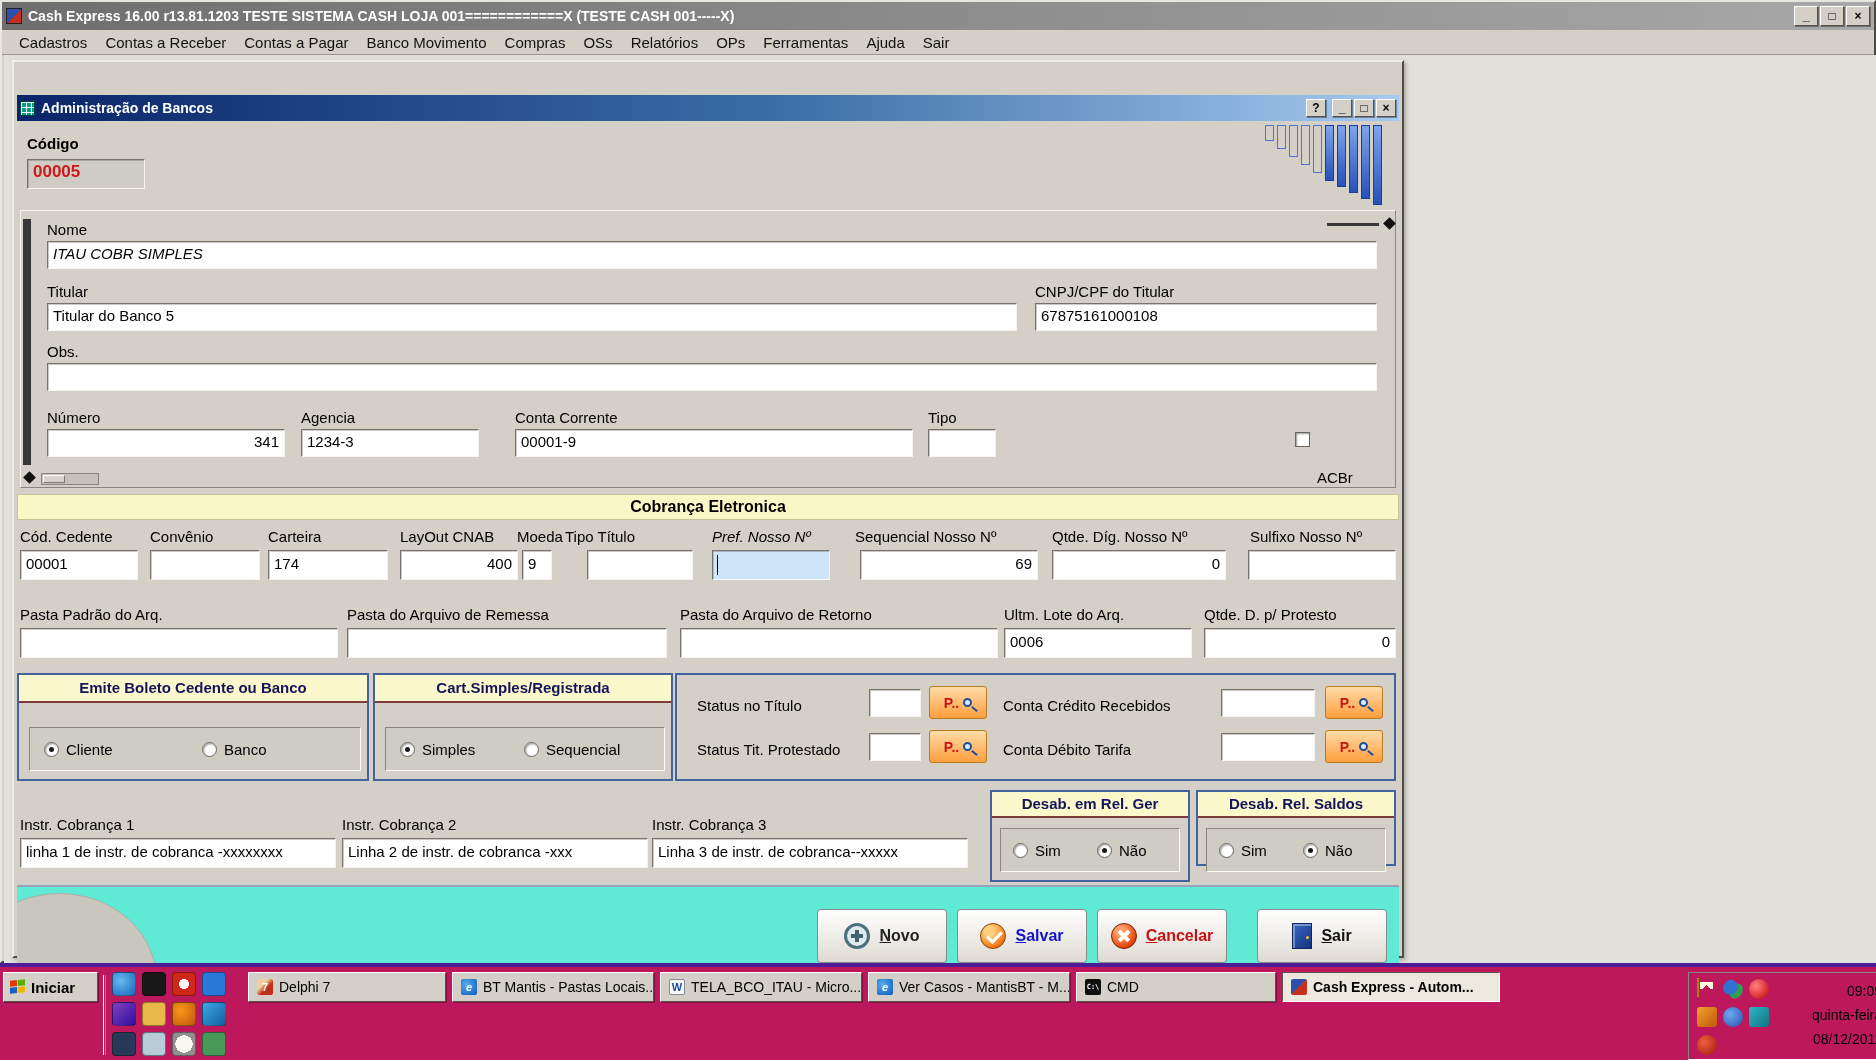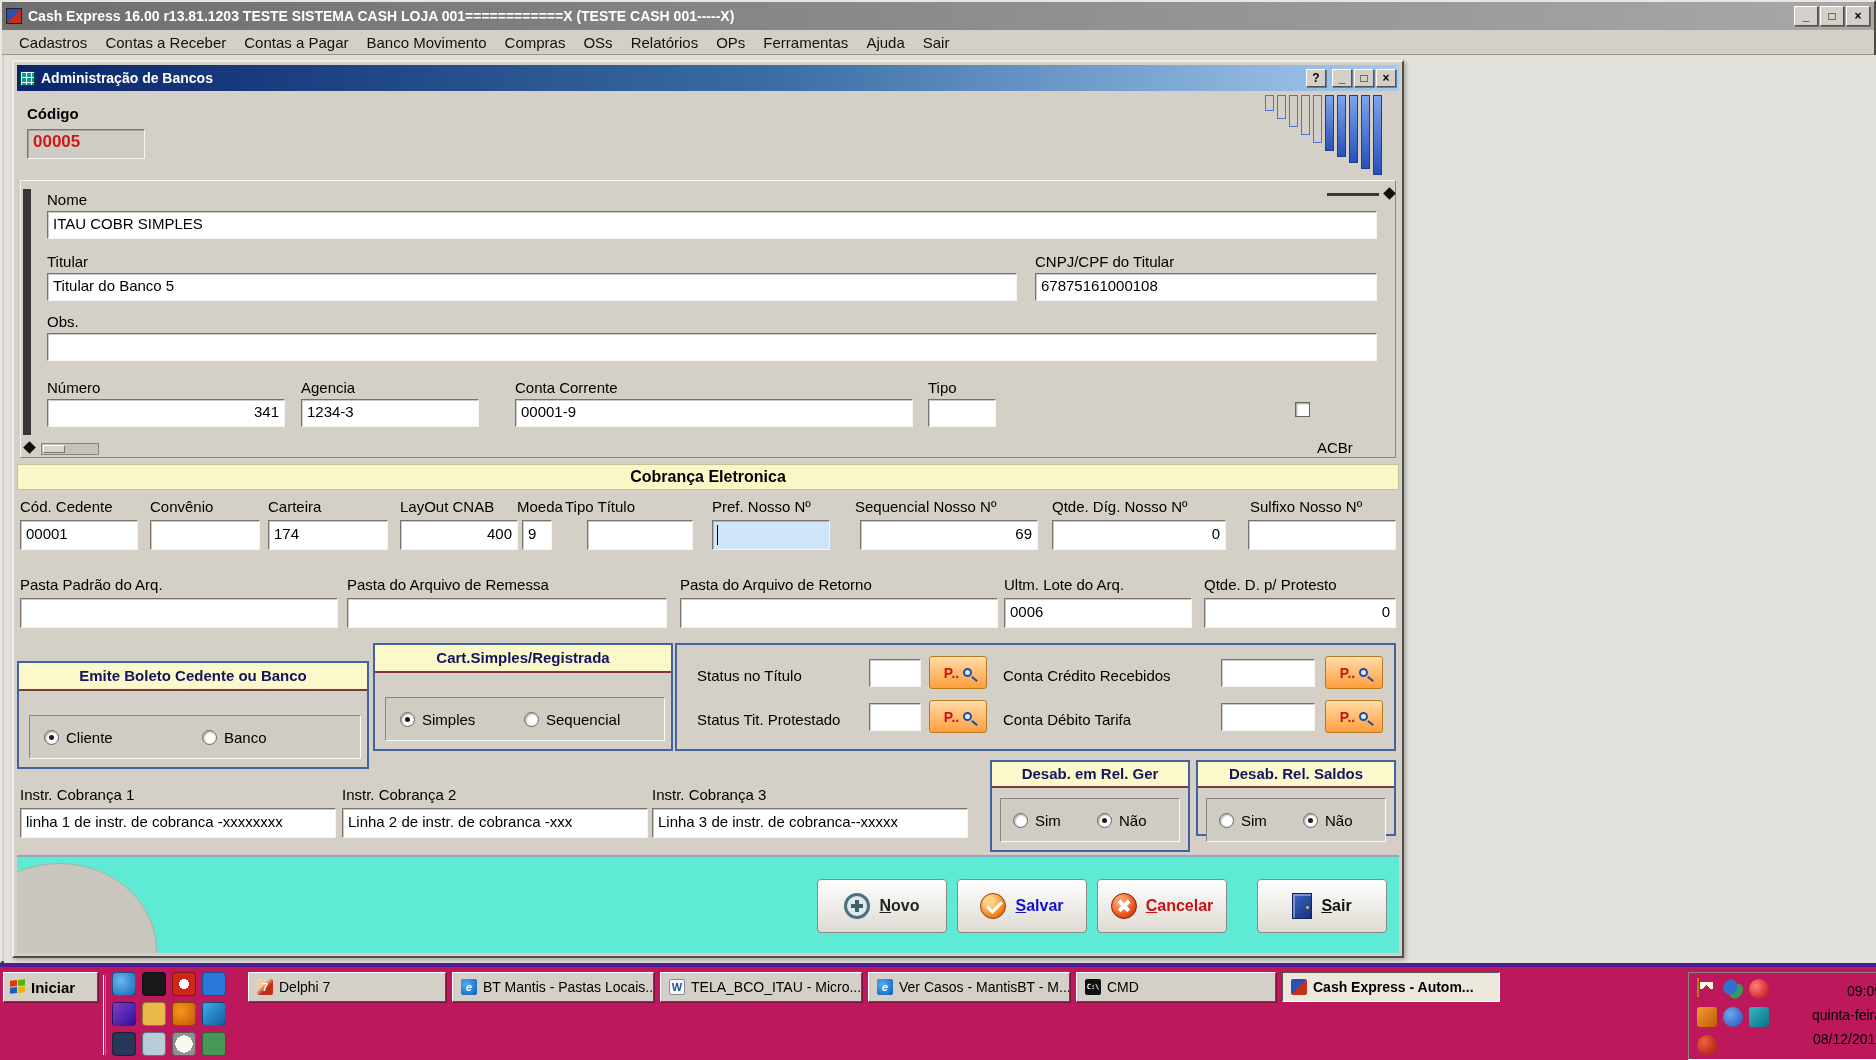--- a/index.html
+++ b/index.html
@@ -17,21 +17,21 @@
     box-shadow:1px 1px 0 rgba(0,0,0,.35); font-size:12px; font-weight:bold; color:#000;
     display:flex; align-items:center; justify-content:center; margin-left:2px; line-height:1; }
   .menubar { position:absolute; left:0; top:28px; right:0; height:25px; background:#d4d0c8;
     border-bottom:1px solid #9a968e; display:flex; align-items:center; padding-left:8px; }
   .mitem { padding:3px 9px; font-size:15px; color:#111; white-space:nowrap; }
   .mdi { position:absolute; left:2px; top:53px; width:1872px; height:908px; background:#e2e0da; }
 
   
   .dialog { position:absolute; left:10px; top:58px; width:1392px; height:898px;
     border:2px solid; border-color:#f0eee8 #504c46 #504c46 #f0eee8; background:#d4d0c8; padding:3px; box-shadow:2px 2px 4px rgba(0,0,0,.25); }
-  .dlg-titlebar { height:26px; background:linear-gradient(90deg,#0a246a,#3a6ea5 55%,#a6caf0); display:flex; align-items:center; padding:0 3px; }
+  .dlg-titlebar { height:26px; background:linear-gradient(90deg,#0a246a,#3a6ea5 55%,#a6caf0); display:flex; align-items:center; padding:0 3px;margin-top:30px; }
   .dlg-icon { width:15px; height:15px; border:1px solid #043; margin-right:6px; flex:none;
     background-color:#0a9a8a;
     background-image:linear-gradient(#eaffff 1px,transparent 1px),linear-gradient(90deg,#eaffff 1px,transparent 1px);
     background-size:5px 5px; }
   .dlg-title { color:#fff; font-weight:bold; font-size:14px; flex:1; white-space:nowrap; }
   .dlg-btn { width:20px; height:18px; margin-left:2px; }
   .dlg-body { position:relative; width:1382px; height:862px; background:#d4d0c8; overflow:hidden; }
 
   .lbl { position:absolute; font-size:15px; color:#000; white-space:nowrap; }
   .fld { position:absolute; height:28px; background:#fff; border:1px solid; border-color:#77736b #f7f5f1 #f7f5f1 #77736b;
@@ -186,21 +186,21 @@
       <div class="main-panel" style="left:3px;top:89px;width:1376px;height:278px;">
         <div class="splitter" style="left:2px;top:8px;width:8px;height:246px;"></div>
         <div class="splitter" style="left:1306px;top:12px;width:52px;height:3px;"></div>
         <div class="diamond" style="left:1364px;top:8px;"></div>
         <div class="diamond" style="left:4px;top:262px;"></div>
         <div class="mini-scroll" style="left:20px;top:262px;width:58px;">
           <span class="mini-thumb"></span>
         </div>
 
         <div class="lbl" style="left:26px;top:10px;">Nome</div>
-        <div class="fld" style="left:26px;top:30px;width:1330px;">ITAU COBR SIMPLES</div>
+        <div class="fld" style="left:26px;top:30px;width:1330px;font-style:italic;">ITAU COBR SIMPLES</div>
 
         <div class="lbl" style="left:26px;top:72px;">Titular</div>
         <div class="fld" style="left:26px;top:92px;width:970px;">Titular do Banco 5</div>
 
         <div class="lbl" style="left:1014px;top:72px;">CNPJ/CPF do Titular</div>
         <div class="fld" style="left:1014px;top:92px;width:342px;">67875161000108</div>
 
         <div class="lbl" style="left:26px;top:132px;">Obs.</div>
         <div class="fld" style="left:26px;top:152px;width:1330px;"></div>
 
@@ -233,21 +233,21 @@
 
       <div class="lbl" style="left:383px;top:407px;">LayOut CNAB</div>
       <div class="fld h30 num" style="left:383px;top:429px;width:118px;">400</div>
 
       <div class="lbl" style="left:500px;top:407px;">Moeda</div>
       <div class="fld h30" style="left:505px;top:429px;width:30px;">9</div>
 
       <div class="lbl" style="left:548px;top:407px;">Tipo Título</div>
       <div class="fld h30" style="left:570px;top:429px;width:106px;"></div>
 
-      <div class="lbl" style="left:695px;top:407px;">Pref. Nosso Nº</div>
+      <div class="lbl" style="left:695px;top:407px;font-style:italic;">Pref. Nosso Nº</div>
       <div class="fld h30 focus" style="left:695px;top:429px;width:118px;"></div>
 
       <div class="lbl" style="left:838px;top:407px;">Sequencial Nosso Nº</div>
       <div class="fld h30 num" style="left:843px;top:429px;width:178px;">69</div>
 
       <div class="lbl" style="left:1035px;top:407px;">Qtde. Díg. Nosso Nº</div>
       <div class="fld h30 num" style="left:1035px;top:429px;width:174px;">0</div>
 
       <div class="lbl" style="left:1233px;top:407px;">Sulfixo Nosso Nº</div>
       <div class="fld h30" style="left:1231px;top:429px;width:148px;"></div>
@@ -260,21 +260,21 @@
 
       <div class="lbl" style="left:663px;top:485px;">Pasta do Arquivo de Retorno</div>
       <div class="fld h30" style="left:663px;top:507px;width:318px;"></div>
 
       <div class="lbl" style="left:987px;top:485px;">Ultm. Lote do Arq.</div>
       <div class="fld h30" style="left:987px;top:507px;width:188px;">0006</div>
 
       <div class="lbl" style="left:1187px;top:485px;">Qtde. D. p/ Protesto</div>
       <div class="fld h30 num" style="left:1187px;top:507px;width:192px;">0</div>
 
-      <div class="grp" style="left:0;top:552px;width:352px;height:108px;margin-top:18px;">
+      <div class="grp" style="left:0;top:552px;width:352px;height:108px;">
         <div class="grp-h">Emite Boleto Cedente ou Banco</div>
         <div class="rpanel" style="left:10px;top:52px;width:332px;height:44px;">
           <span class="radio on" style="left:14px;top:14px;"></span>
           <span class="rlbl" style="left:36px;top:13px;">Cliente</span>
           <span class="radio" style="left:172px;top:14px;"></span>
           <span class="rlbl" style="left:194px;top:13px;">Banco</span>
         </div>
       </div>
 
       <div class="grp" style="left:356px;top:552px;width:300px;height:108px;">

